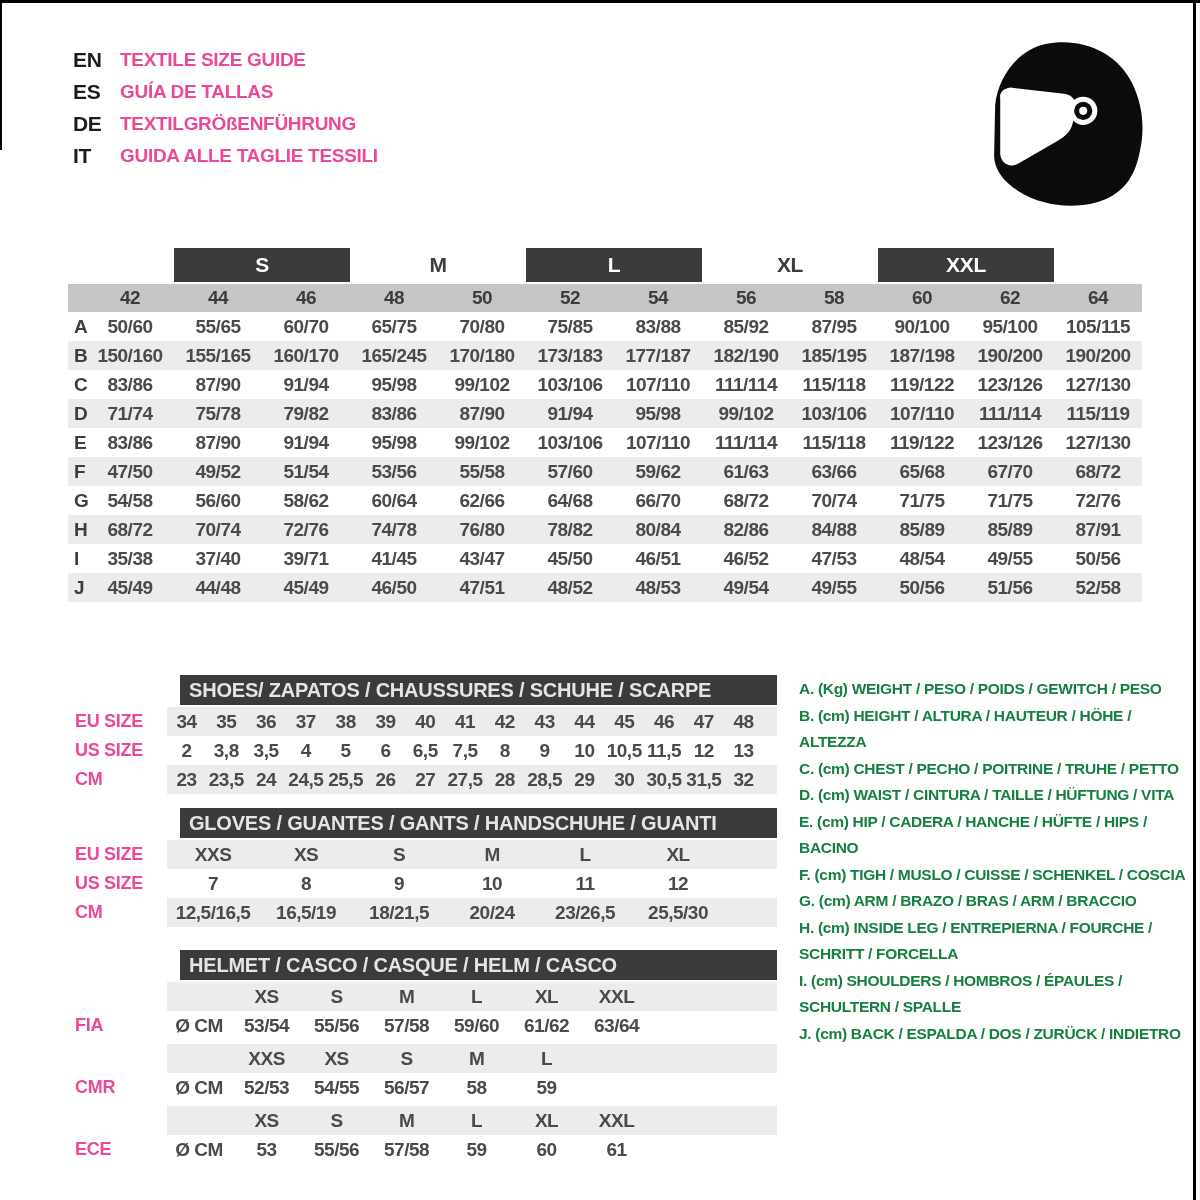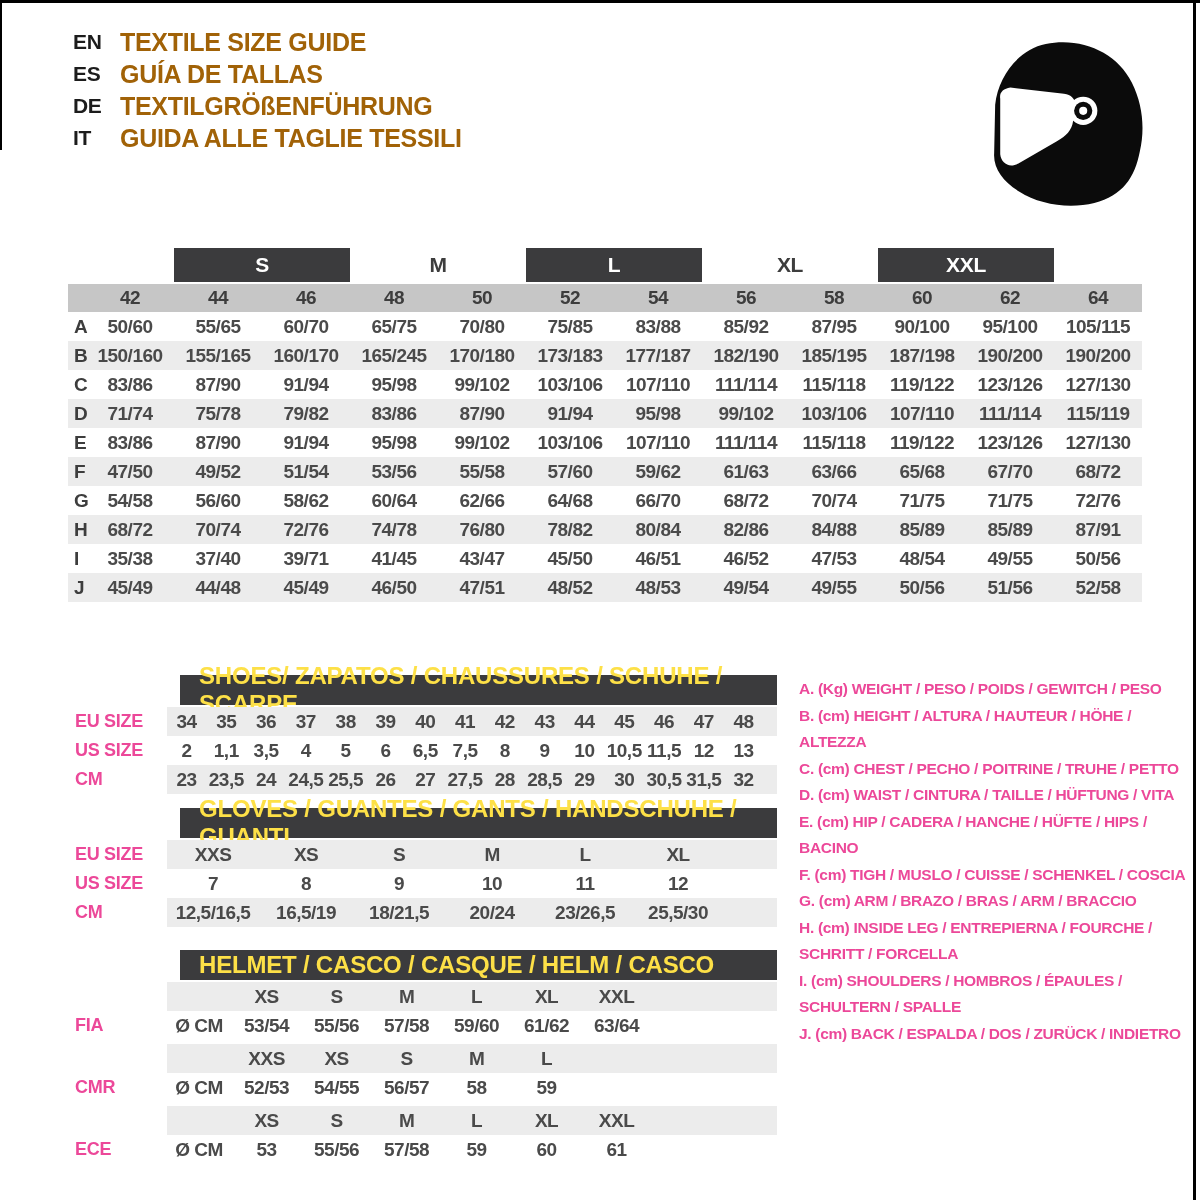--- a/index.html
+++ b/index.html
@@ -9,63 +9,63 @@
     font-family:"Liberation Sans",sans-serif;font-weight:700;
   }
   .abs{position:absolute}
 
   
   .border-top{left:0;top:0;width:1200px;height:3px;background:#000}
   .border-right{left:1193px;top:0;width:3px;height:1200px;background:#000}
   .border-left{left:0;top:0;width:2px;height:150px;background:#000}
 
   
-  .title-block{left:73px;top:26px}
+  .title-block{left:73px;top:44px}
   .title-row{display:flex;height:32px;align-items:center}
   .lang-code{width:47px;font-size:21px;color:#1c1c1c;letter-spacing:-.3px}
-  .lang-title{font-size:25px;color:#a16207;letter-spacing:-.3px}
+  .lang-title{font-size:19px;color:#ec4899;letter-spacing:-.3px}
 
   
   .helmet-icon{left:976px;top:40px;width:180px;height:170px}
 
   
   .main-table{left:68px;top:248px;width:1074px}
   .mt-groups{position:relative;height:36px}
   .mt-group{position:absolute;top:0;height:34px;display:flex;align-items:center;justify-content:center;
     font-size:21px;letter-spacing:-.3px}
   .mt-box{background:#3b3b3d;color:#fff}
   .mt-text{color:#3d3d3d}
   .mt-band{display:grid;grid-template-columns:18px repeat(12,88px);height:28px;background:#c6c6c6}
   .mt-band .mt-cell{color:#3d3d3d}
   .mt-row{display:grid;grid-template-columns:18px repeat(12,88px);height:29px}
   .mt-row.shade{background:#ececec}
   .mt-cell{display:flex;align-items:center;justify-content:center;font-size:19px;letter-spacing:-.5px;color:#4a4a4a}
   .mt-letter{justify-content:flex-start;padding-left:6px;color:#3d3d3d}
 
   
   .section{left:75px;width:702px}
-  .sec-bar{margin-left:105px;width:597px;height:30px;background:#3b3b3d;color:#fde047;
-    display:flex;align-items:center;padding-left:19px;box-sizing:border-box;
-    font-size:24px;letter-spacing:-.2px;margin-bottom:2px}
+  .sec-bar{margin-left:105px;width:597px;height:30px;background:#3b3b3d;color:#e5e5e5;
+    display:flex;align-items:center;padding-left:9px;box-sizing:border-box;
+    font-size:20px;letter-spacing:-.2px;margin-bottom:2px}
   .sec-row{display:flex;height:29px}
   .sec-label{width:105px;display:flex;align-items:center;font-size:18px;color:#ec4899;letter-spacing:-.3px}
   .cells{width:700px;display:grid}
   .cells.shade{background:#ececec}
   .cell{display:flex;align-items:center;justify-content:center;font-size:19px;letter-spacing:-.5px;color:#4a4a4a}
   .shoes-cells{grid-template-columns:repeat(15,39.8px)}
   .gloves-cells{grid-template-columns:repeat(6,93px)}
   .helmet-cells{grid-template-columns:65px repeat(6,70px)}
   .row-gap{height:4px}
   .sec-shoes{top:675px}
   .sec-gloves{top:808px}
   .sec-helmet{top:950px}
 
   
   .legend{left:799px;top:676px;width:400px}
-  .legend-item{font-size:15.5px;line-height:26.5px;color:#ec4899;letter-spacing:-.3px;white-space:pre-line}
+  .legend-item{font-size:15.5px;line-height:26.5px;color:#15803d;letter-spacing:-.3px;white-space:pre-line}
 </style>
 </head>
 <body>
 
 <div class="abs border-top"></div>
 <div class="abs border-right"></div>
 <div class="abs border-left"></div>
 
 <div class="abs title-block" id="title-block">
     <div class="title-row">
@@ -296,21 +296,21 @@
           <div class="cell">45</div>
           <div class="cell">46</div>
           <div class="cell">47</div>
           <div class="cell">48</div>
         </div>
       </div>
       <div class="sec-row">
         <div class="sec-label">US SIZE</div>
         <div class="cells shoes-cells">
           <div class="cell">2</div>
-          <div class="cell">1,1</div>
+          <div class="cell">3,8</div>
           <div class="cell">3,5</div>
           <div class="cell">4</div>
           <div class="cell">5</div>
           <div class="cell">6</div>
           <div class="cell">6,5</div>
           <div class="cell">7,5</div>
           <div class="cell">8</div>
           <div class="cell">9</div>
           <div class="cell">10</div>
           <div class="cell">10,5</div>

